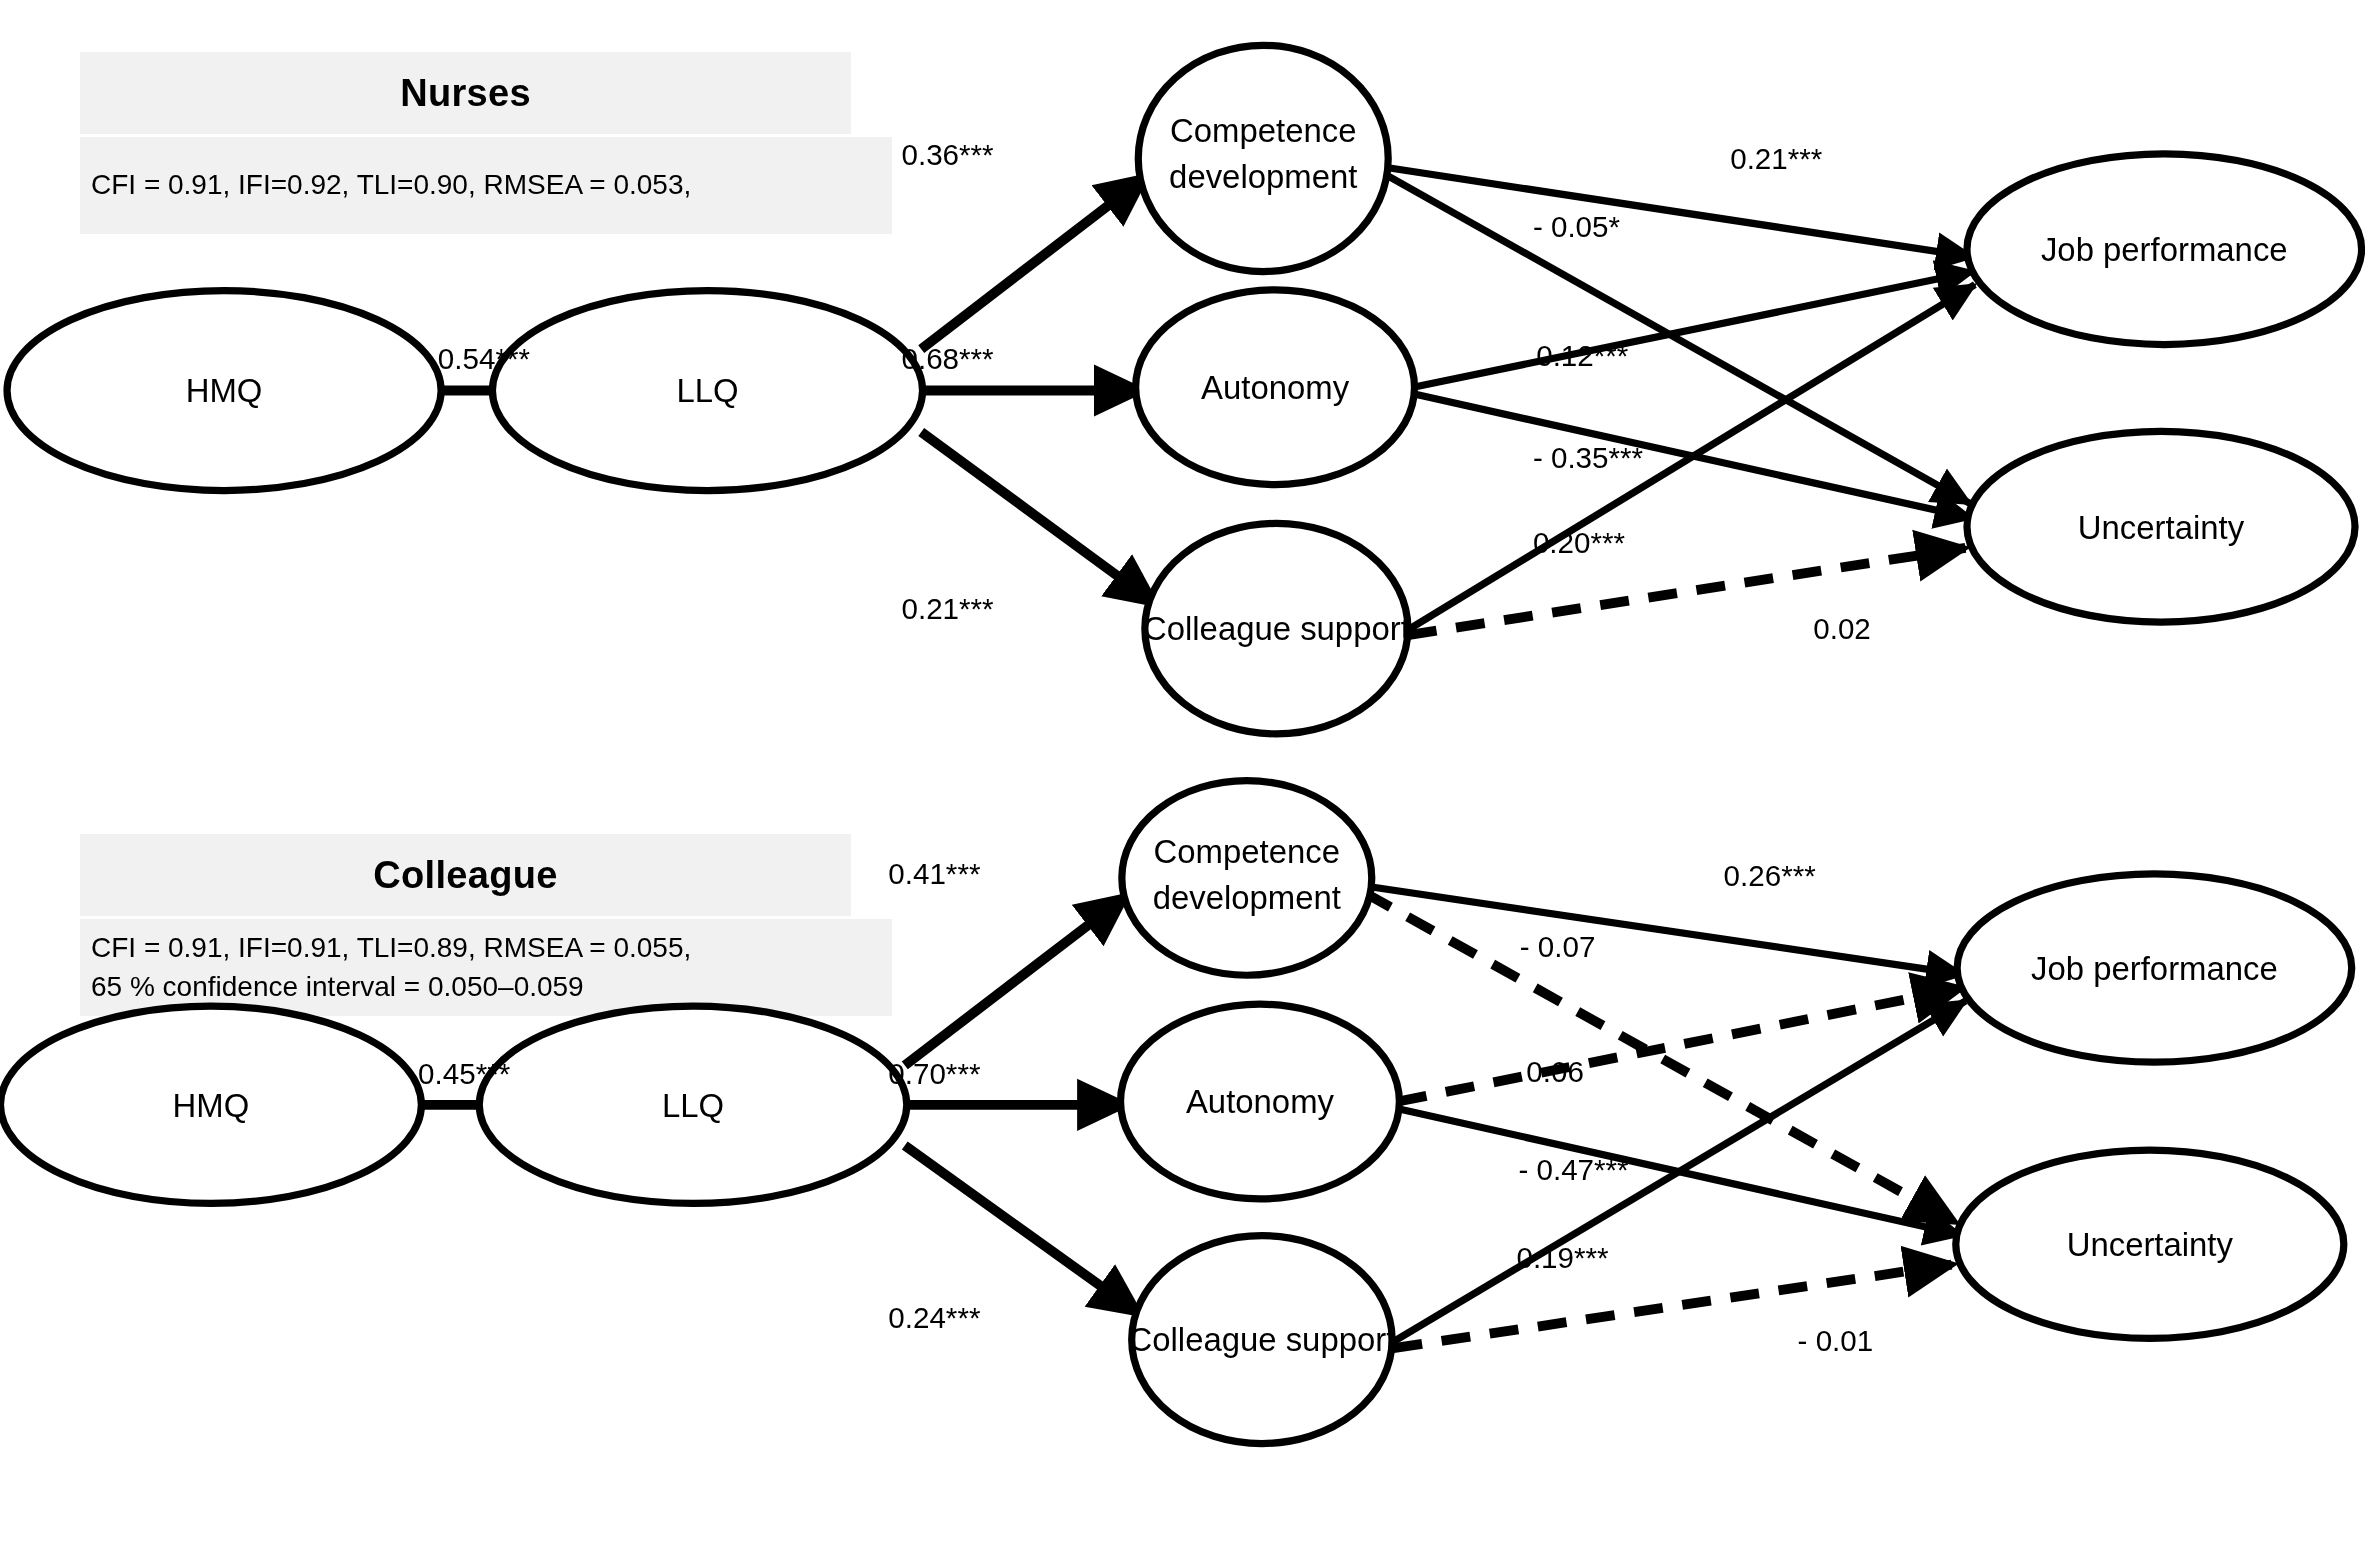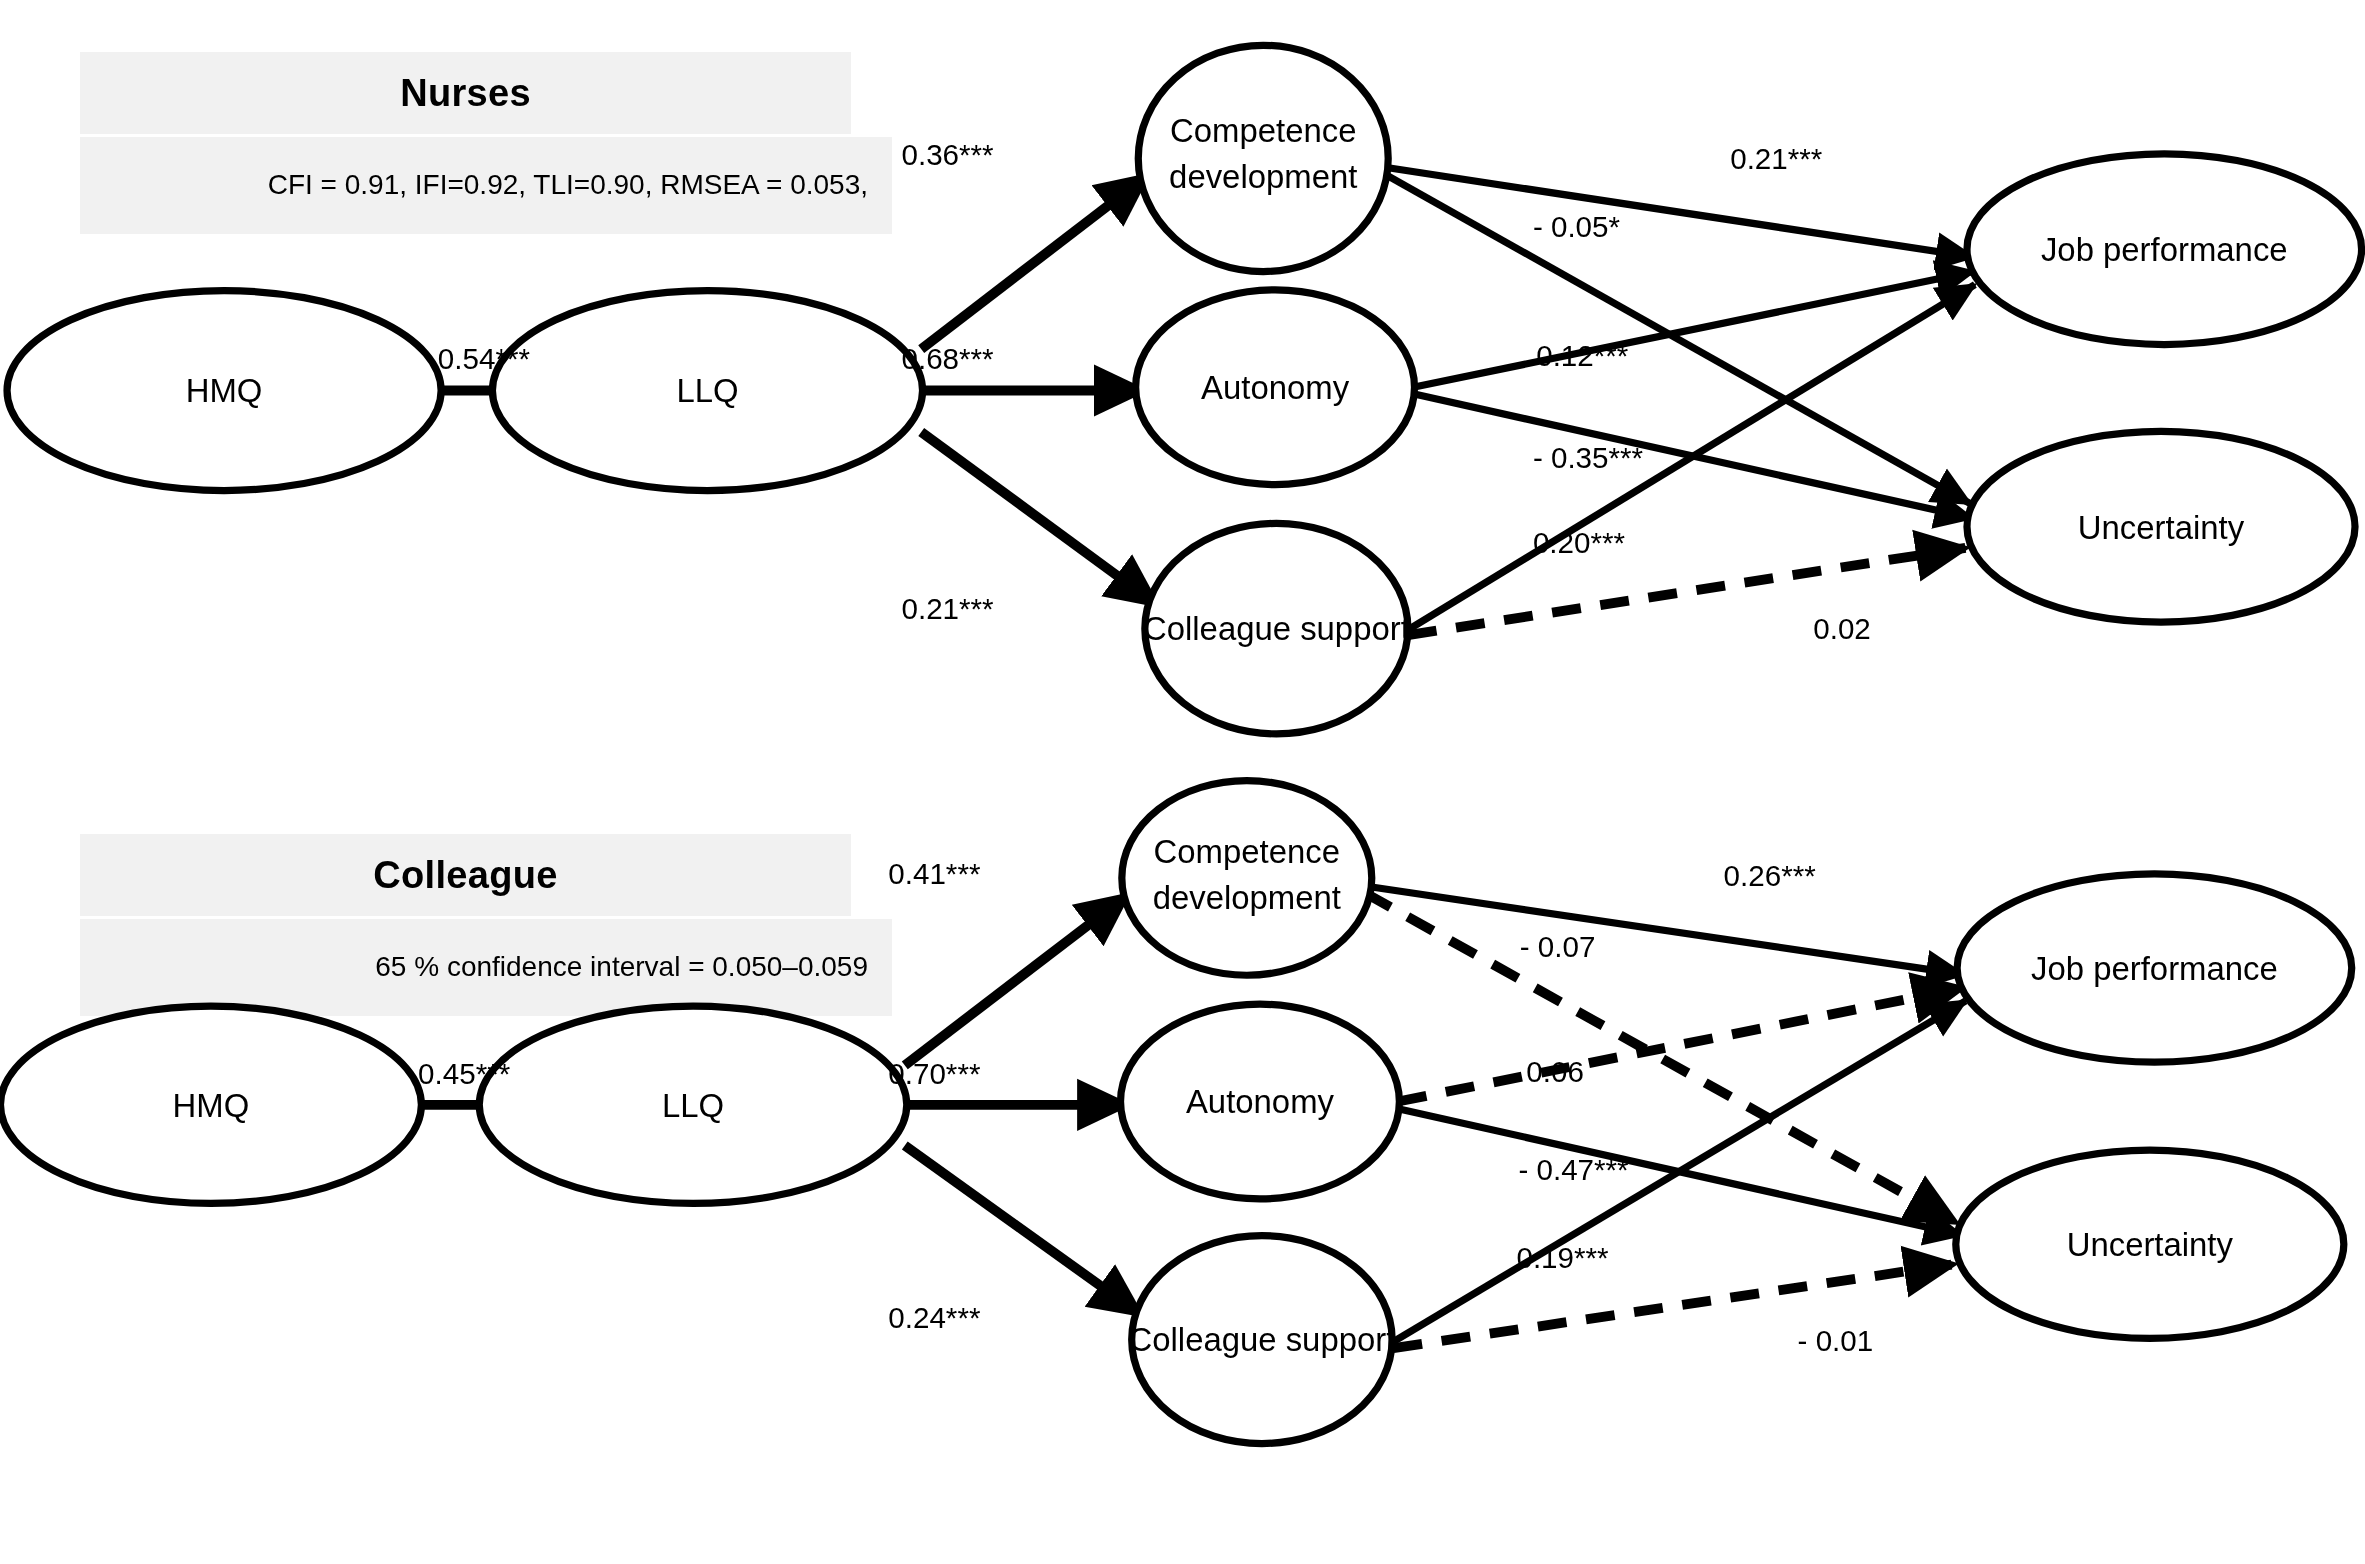--- a/index.html
+++ b/index.html
@@ -5,21 +5,21 @@
   html,body{margin:0;padding:0;background:#ffffff;}
   body{width:2366px;height:1564px;font-family:"Liberation Sans",sans-serif;color:#000;}
   #stage{position:relative;width:2366px;height:1564px;overflow:hidden;background:#fff;margin-top:40px;}
   .panel{position:absolute;left:0;width:2366px;height:782px;}
   #panel-nurses{top:0;}
   #panel-physicians{top:782px;}
   .hdr-title{position:absolute;left:80px;top:12px;width:771px;height:82px;background:#f1f1f1;
              display:flex;align-items:center;justify-content:center;}
   .hdr-title span{font-size:38px;font-weight:bold;letter-spacing:0.3px;}
   .hdr-stats{position:absolute;left:80px;top:97px;width:812px;height:97px;background:#f1f1f1;
-             display:flex;flex-direction:column;justify-content:center;padding:0 24px;box-sizing:border-box;align-items:flex-end;}
+             display:flex;flex-direction:column;justify-content:center;padding:0 11px;box-sizing:border-box;}
   .hdr-stats div{font-size:28px;line-height:1.38;white-space:nowrap;}
   svg.diagram{position:absolute;left:0;top:0;width:2366px;height:782px;overflow:visible;}
   .node-ell{fill:#ffffff;stroke:#000000;stroke-width:11;}
   .node-lbl{font-family:"Liberation Sans",sans-serif;font-size:50px;fill:#000;text-anchor:middle;}
   .edge{stroke:#000000;fill:none;stroke-width:11;}
   .edge.thick{stroke-width:15;}
   .edge.dashed{stroke-dasharray:44 30;stroke-width:15;}
   .coef{font-family:"Liberation Sans",sans-serif;font-size:45px;fill:#000;}
 </style>
 </head>
@@ -101,20 +101,21 @@
       </g>
     </svg>
   </div>
 
   <div class="panel" id="panel-physicians">
 
     <div class="hdr-title">
       <span>Colleague</span>
     </div>
     <div class="hdr-stats">
+      <div>CFI = 0.91, IFI=0.91, TLI=0.89, RMSEA = 0.055,</div>
       <div>65 % confidence interval  = 0.050–0.059</div>
     </div>
 
     <svg class="diagram" viewBox="0 0 3596 1189">
       <defs>
         <marker id="ah-p" markerWidth="6" markerHeight="6" refX="5.2" refY="3" orient="auto" markerUnits="strokeWidth">
           <path d="M0,0.35 L5.6,3 L0,5.65 z" fill="#000"></path>
         </marker>
       </defs>
 

